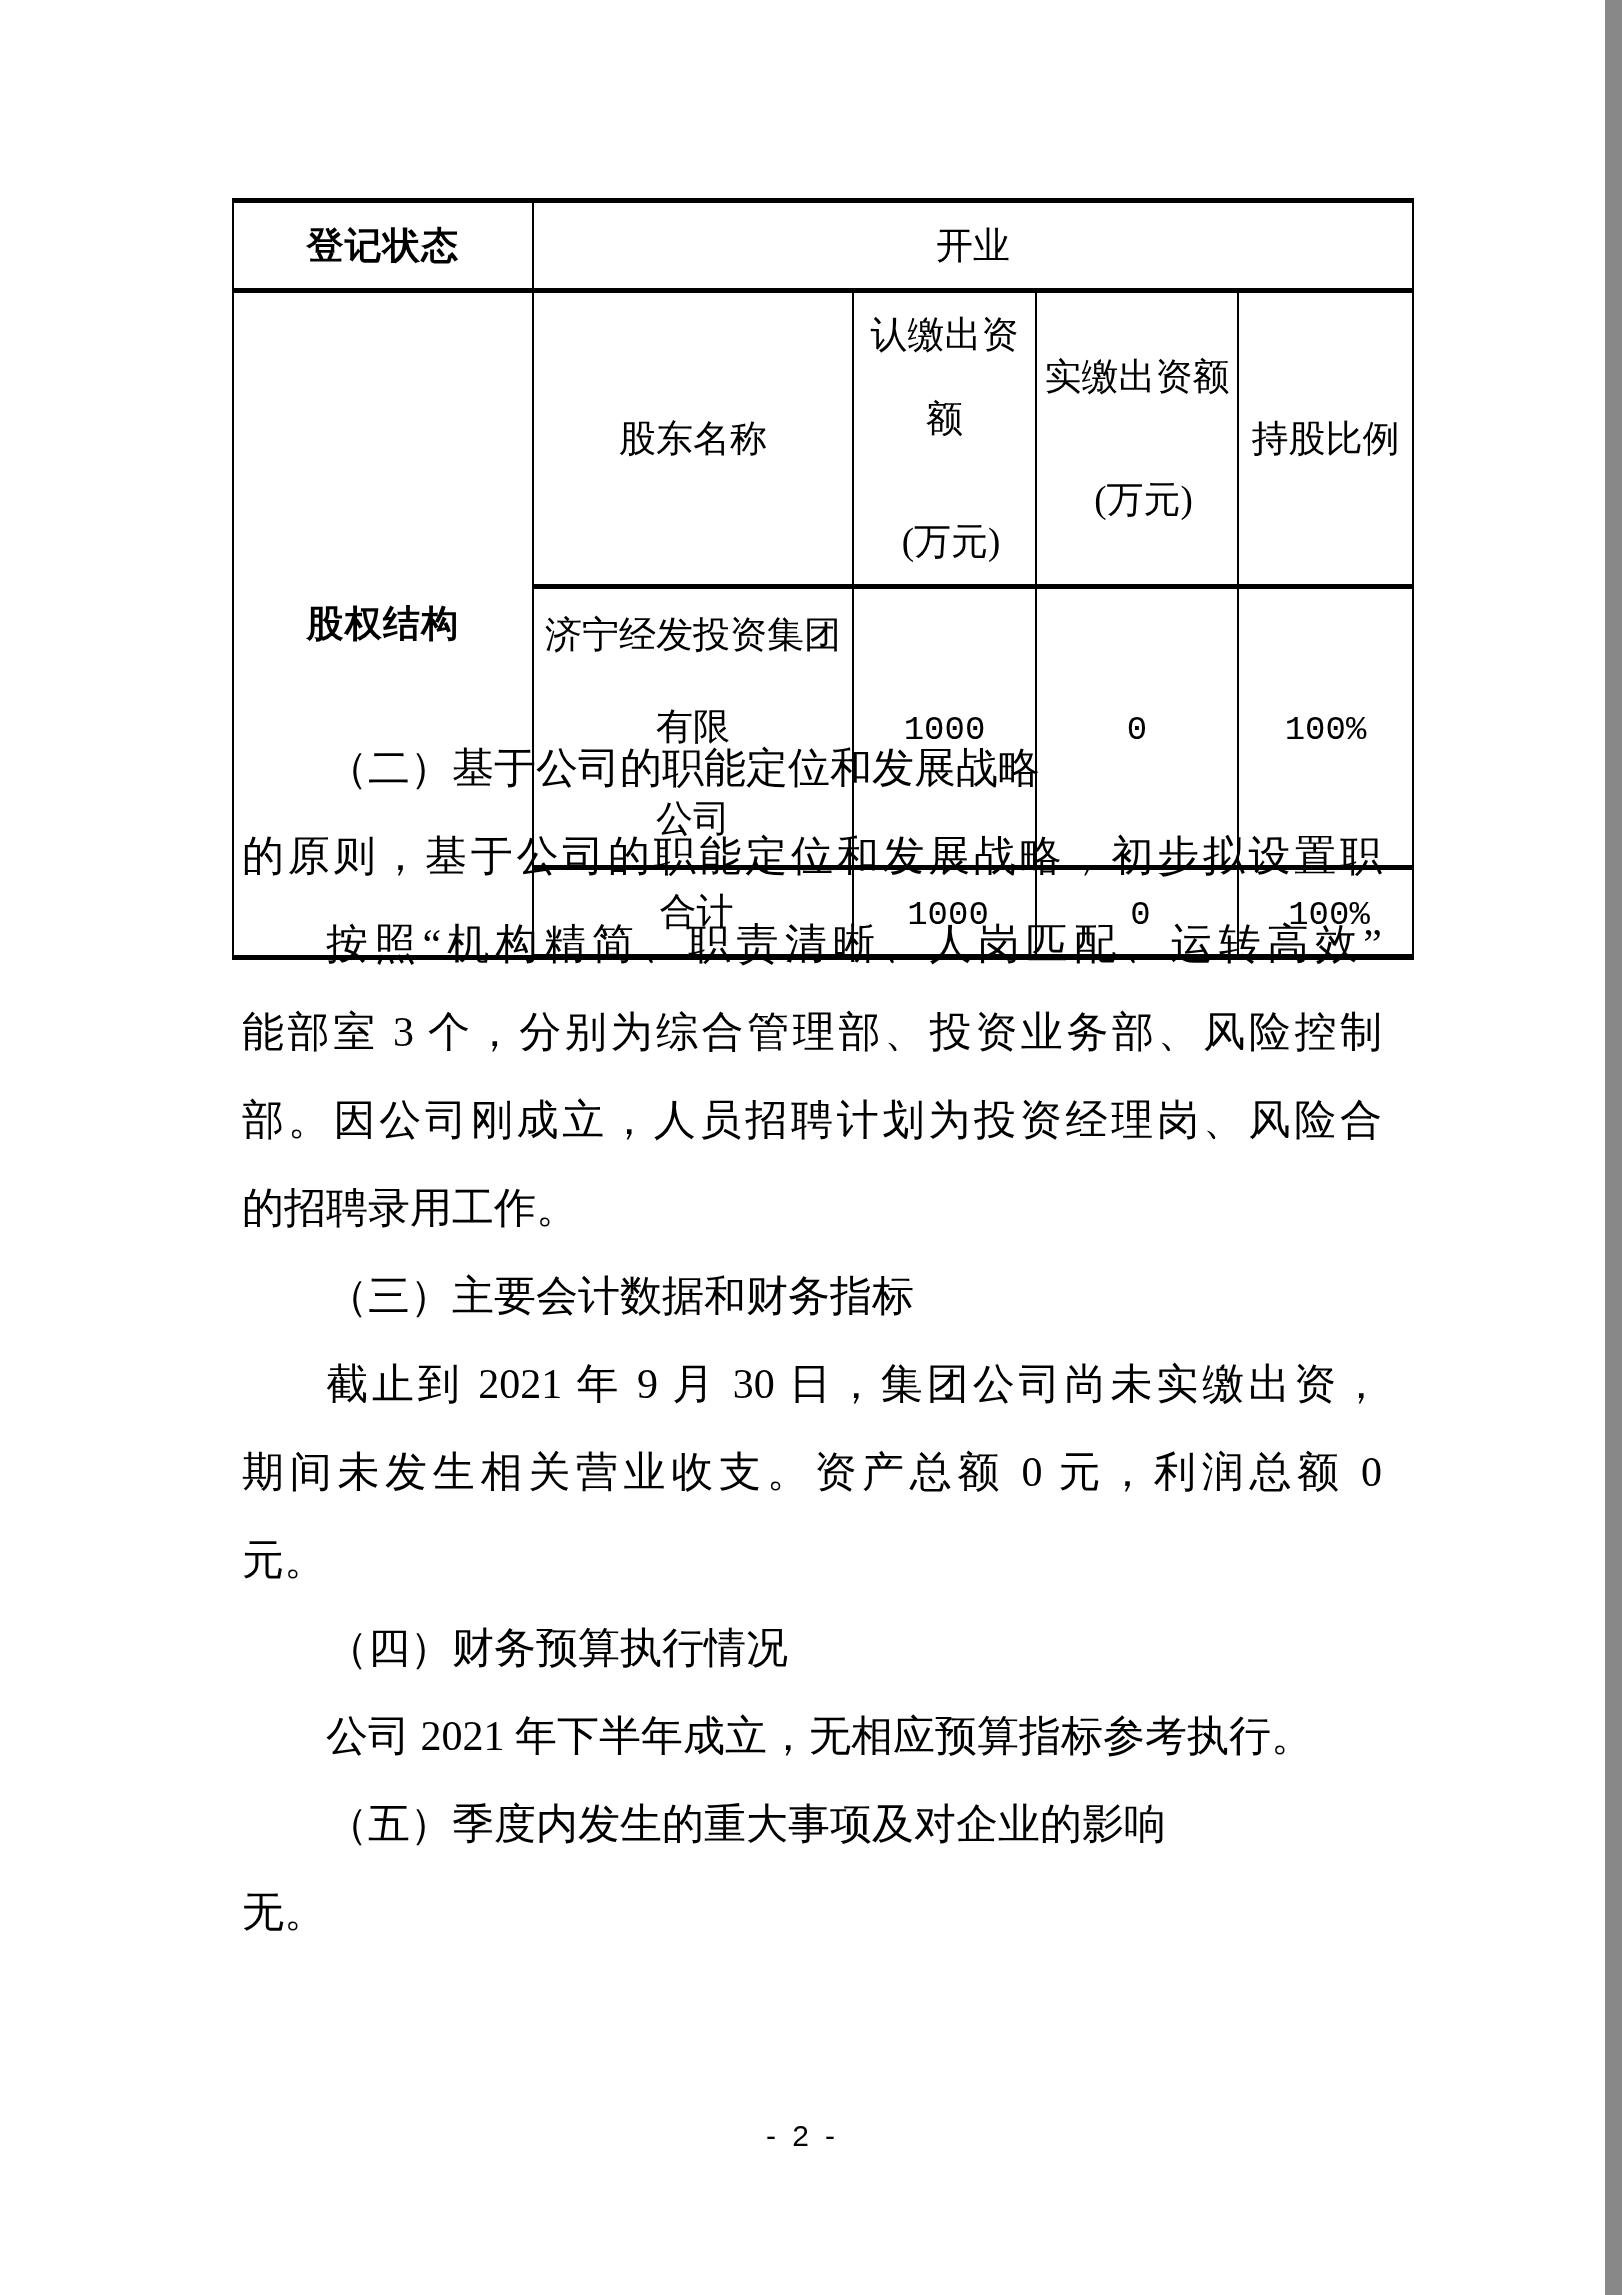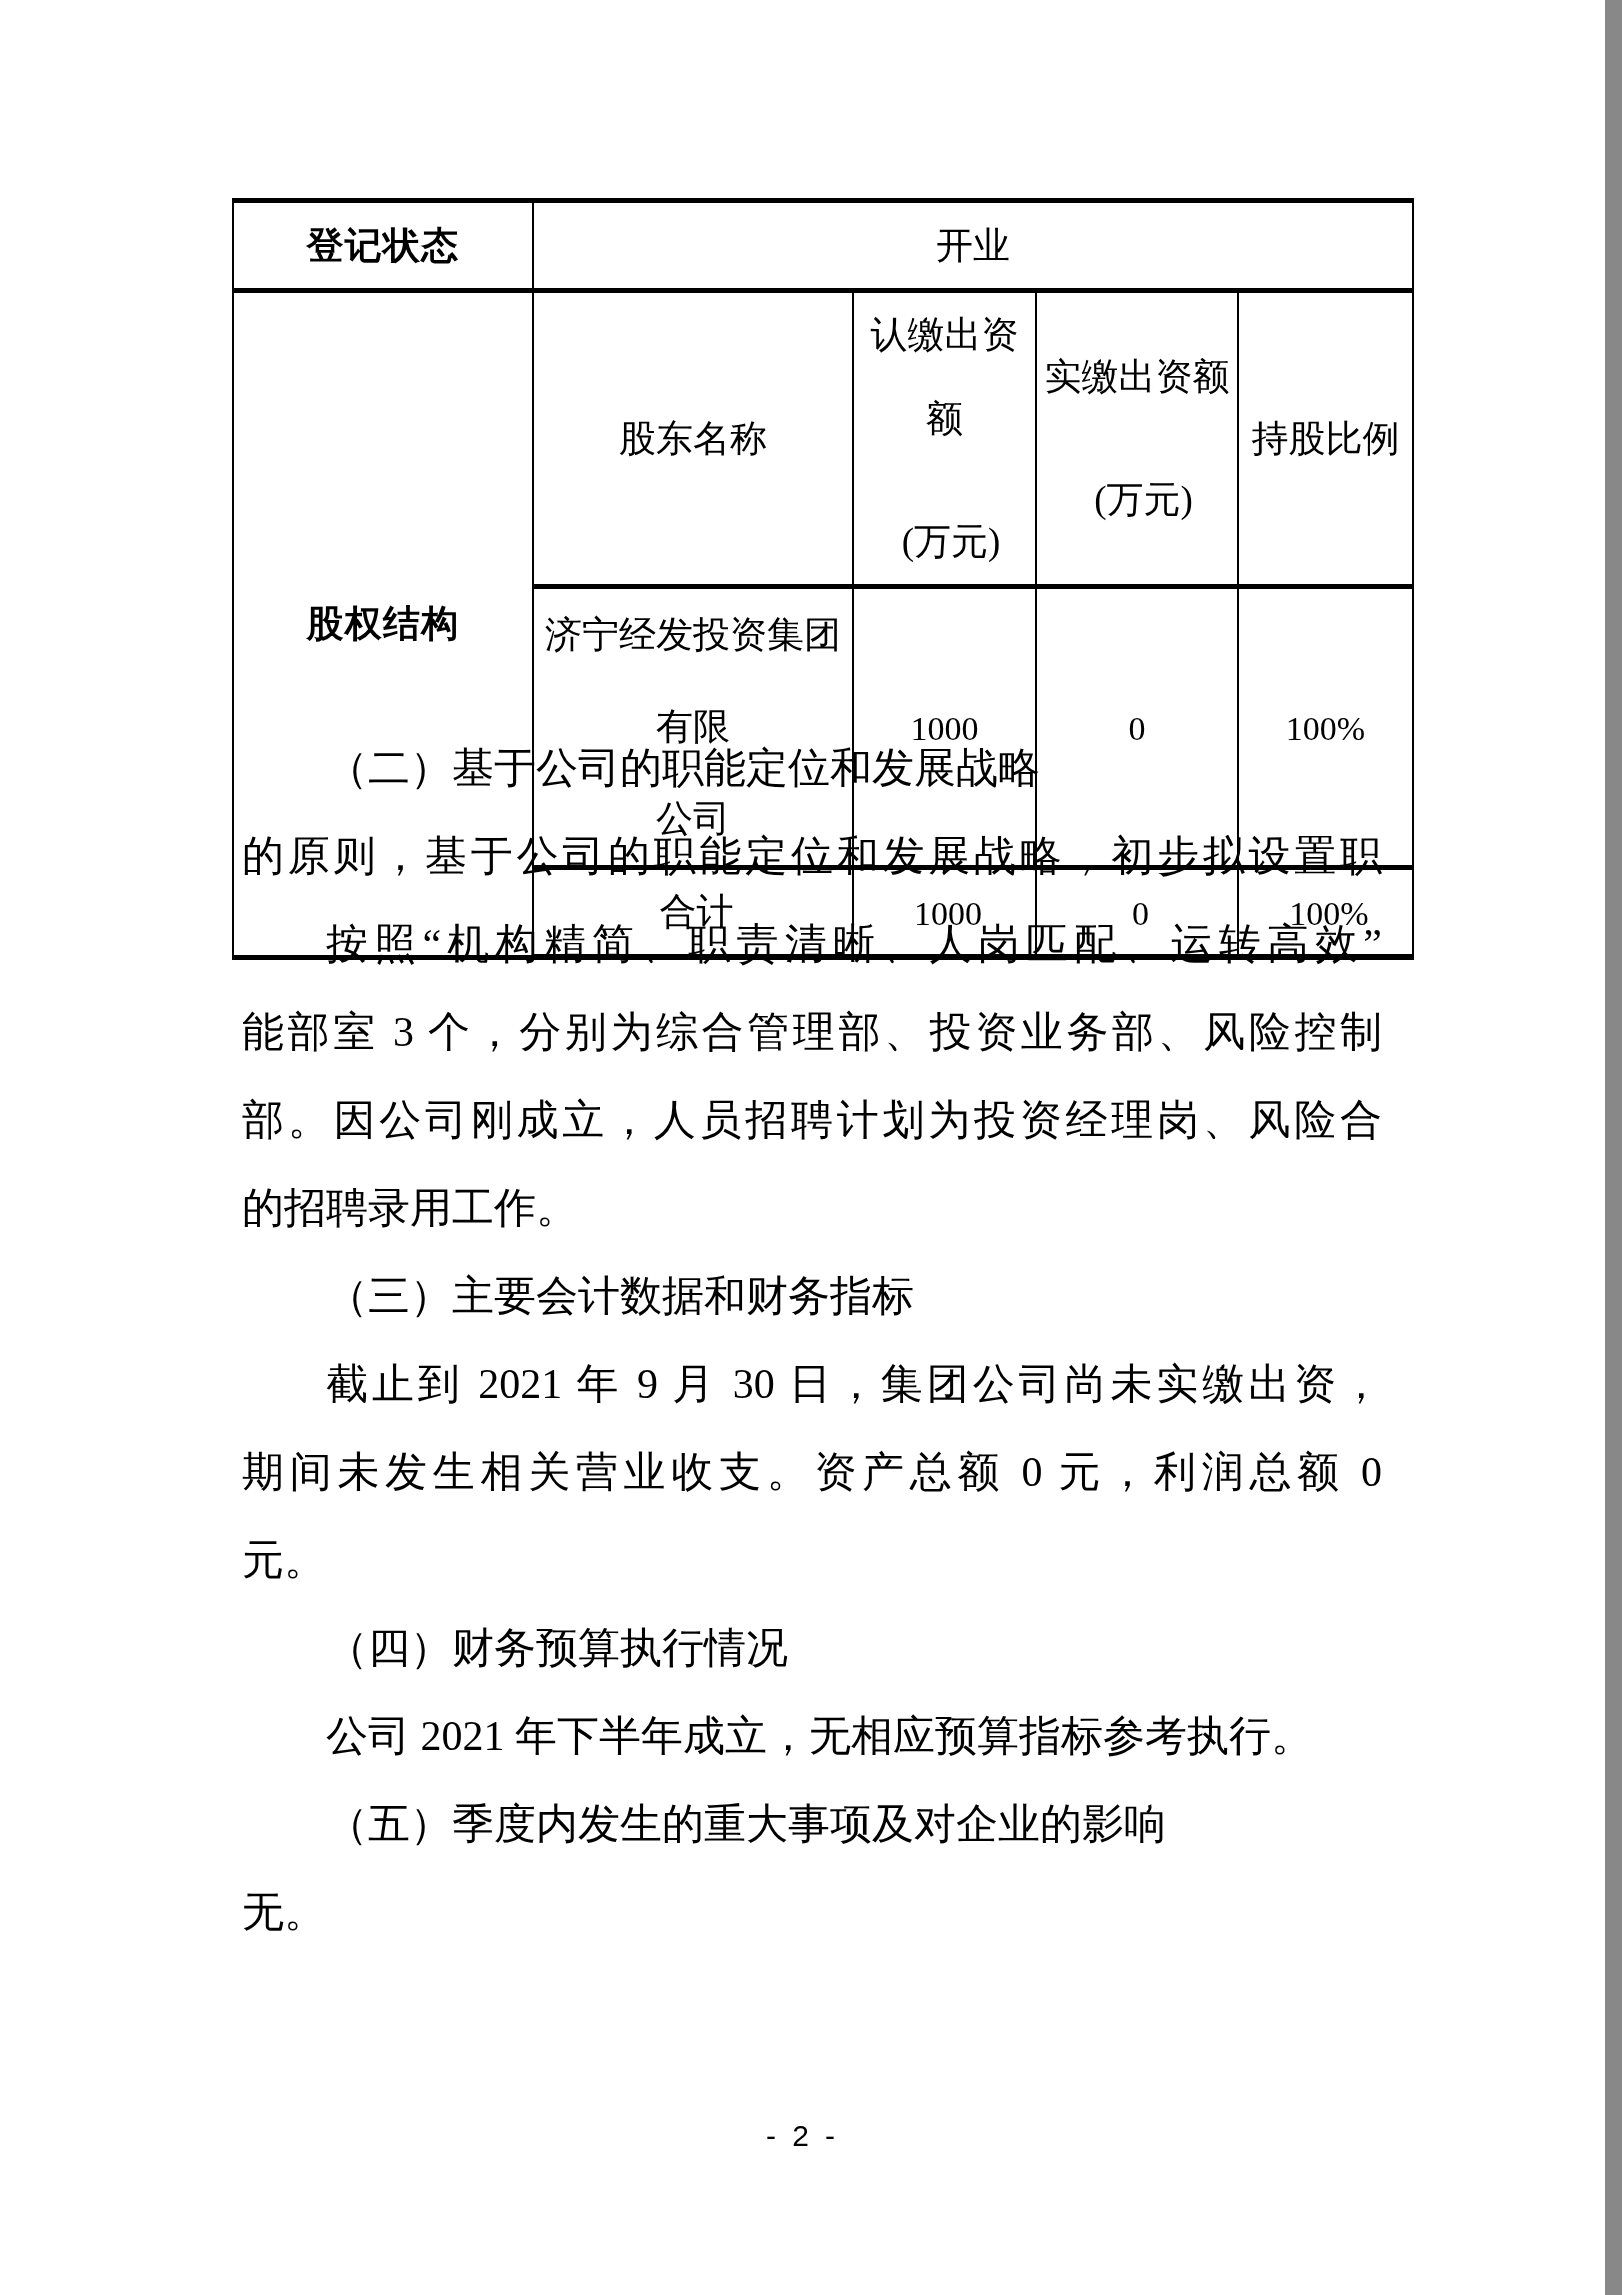--- a/index.html
+++ b/index.html
@@ -38,21 +38,21 @@
   table.doc-table { border-top: 5.9px solid #000; }
   tr.r1 td { border-bottom: 5.9px solid #000; }
   tr.r2 td { border-bottom: 5.9px solid #000; }
   tr.r3 td { border-bottom: 5.9px solid #000; margin-left: 40px; }
   tr.r4 td { border-bottom: 6.5px solid #000; padding-left: 7px; }
 
   td.lbl { font-weight: bold; font-size: 38px; letter-spacing: 1.3px; }
   td.open-cell { text-align: left; padding-left: 19.6px; }
   .two-line div { line-height: 84px; }
   .hdr-gap div + div { margin-top: 39px; padding-left: 13px; }
-  td .num { font-size: 34px; font-family: Liberation Serif, serif; }
+  td .num { font-size: 34px; font-family: Liberation Mono, monospace; }
   td.name-cell div { line-height: 92px; }
 
   
   .body-text {
     position: absolute;
     left: 242px;
     top: 724px;
     width: 1140px;
     font-size: 42px;
     line-height: 88px;

